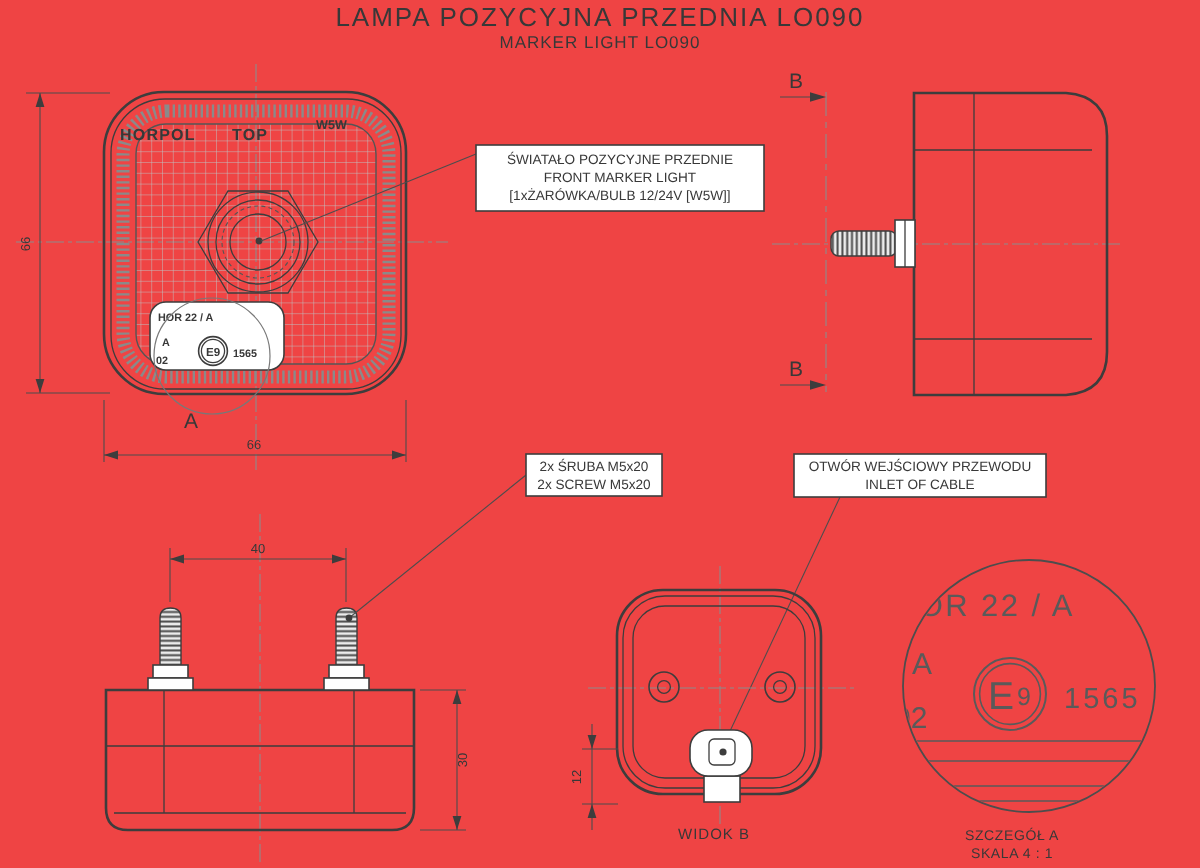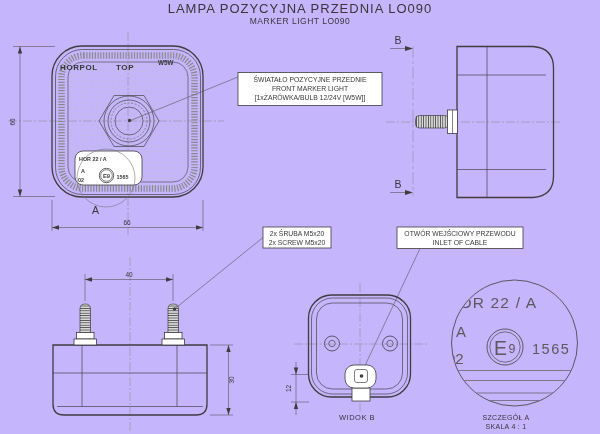--- a/index.html
+++ b/index.html
@@ -1,16 +1,16 @@
 <!DOCTYPE html>
 <html><head>
 <meta charset="utf-8">
 <style>
   html,body{margin:0;padding:0;background:#fff;}
-  #page{position:relative;width:600px;height:434px;background:#c4b5fd;overflow:hidden;}
+  #page{position:relative;width:600px;height:434px;background:#ef4444;overflow:hidden;}
   svg{display:block;}
   svg text{font-family:"Liberation Sans","DejaVu Sans",sans-serif;fill:#383838;}
   .t-title{font-size:13px;letter-spacing:1px;}
   .t-sub{font-size:8.5px;letter-spacing:.5px;}
   .t-dim{font-size:6.5px;}
   .t-callout{font-size:6.8px;}
   .t-sec{font-size:10.5px;}
   .t-cap{font-size:7.5px;letter-spacing:.5px;}
   .t-cap2{font-size:7px;letter-spacing:.3px;}
   .t-lens{font-size:8px;font-weight:bold;letter-spacing:.6px;}

